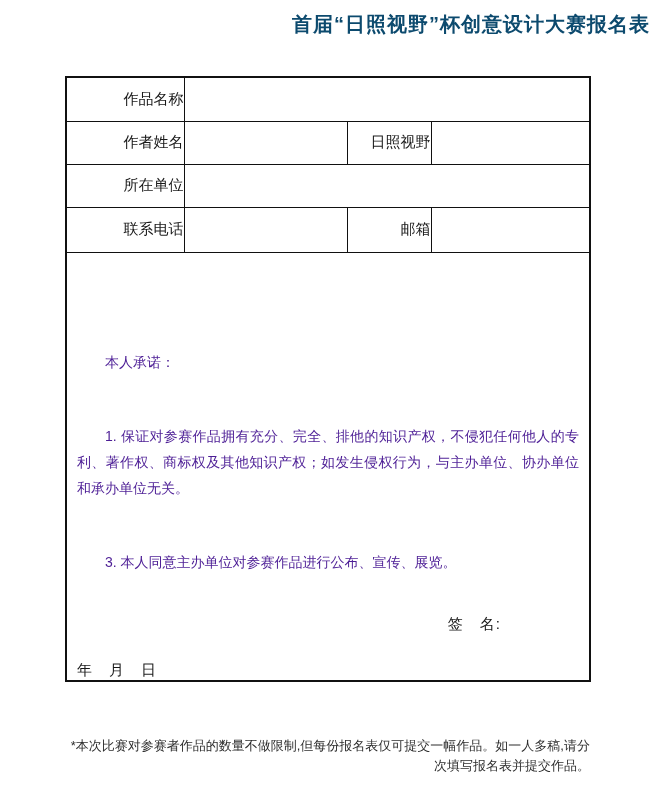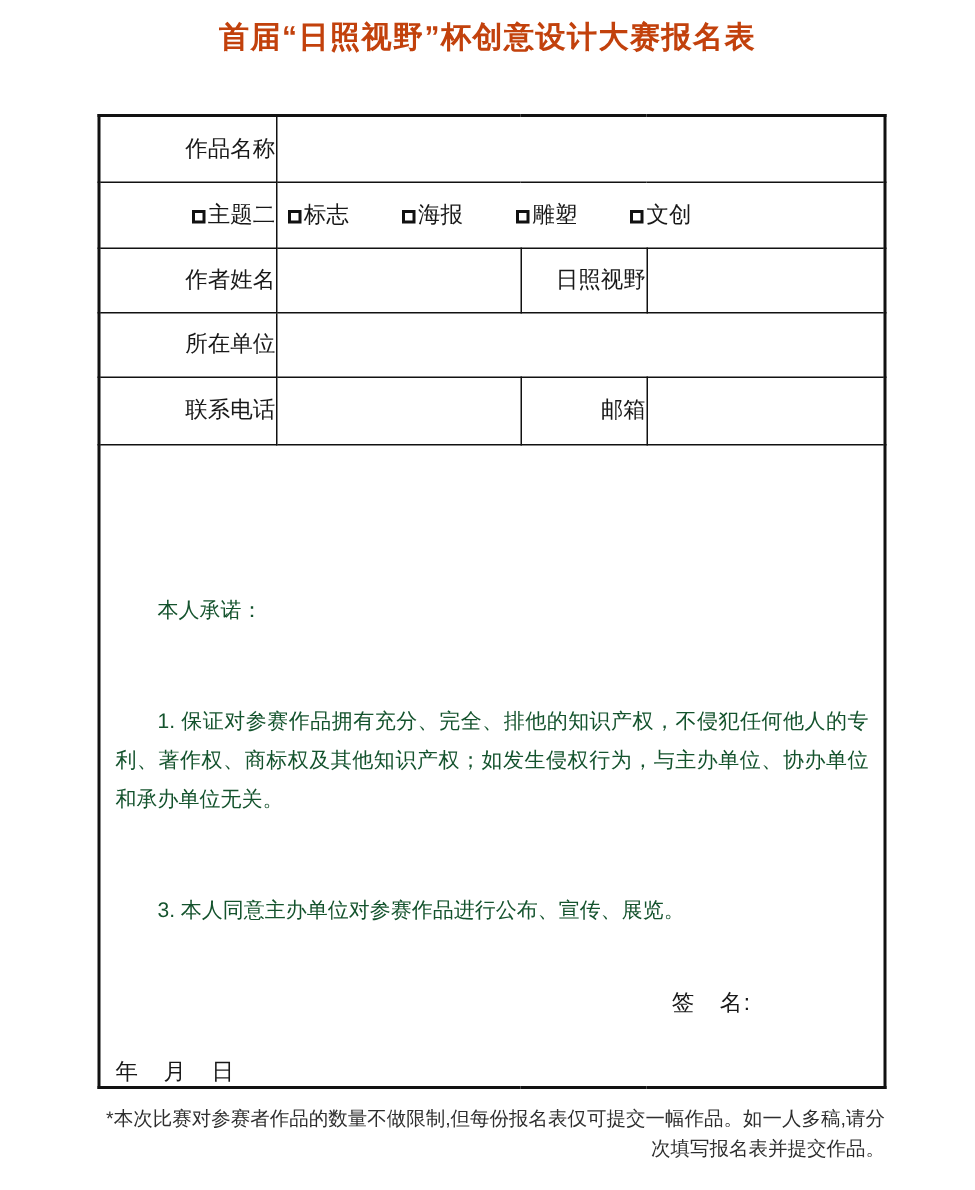--- a/index.html
+++ b/index.html
@@ -7,23 +7,23 @@
   body {
     width: 650px; height: 793px;
     position: relative;
     font-family: "Liberation Sans", "DejaVu Sans", sans-serif;
     color: #161616;
   }
   .page { position: absolute; inset: 0; background: #ffffff; }
 
   .doc-title {
     position: absolute; top: 11px; left: 0; width: 100%;
-    text-align: center;
+    text-align: right;
     font-size: 20px; font-weight: bold; letter-spacing: 1px;
-    color: #c2410c;
+    color: #0c4a6e;
   }
 
   table.form {
     position: absolute; left: 65px; top: 76px;
     width: 524px;
     border-collapse: collapse; table-layout: fixed;
     border: 2px solid #111111;
   }
   table.form td {
     border: 1px solid #111111;
@@ -58,21 +58,21 @@
 
   td.pledge-cell {
     vertical-align: top;
     padding: 48px 10px 0 10px;
   }
   .pledge-par {
     font-size: 14px;
     line-height: 26px;
     text-indent: 2em;
     text-align: justify;
-    color: #14532d;
+    color: #4c1d95;
     margin-top: 48px;
   }
   .sig-line {
     margin-top: 40px;
     text-align: right;
     padding-right: 78px;
     font-size: 15px;
     letter-spacing: 1px;
   }
   .date-line {
@@ -106,31 +106,20 @@
         <col style="width:84px">
         <col style="width:159px">
     </colgroup>
     <tbody>
       <tr class="r1">
         <td class="label">作品名称</td>
         <td class="input-cell" colspan="3"></td>
       </tr>
 
 
-      <tr class="r3">
-        <td class="label">
-          <span class="cb-item"><span class="cb"></span><span>主题二</span></span>
-        </td>
-        <td class="opts" colspan="3">
-          <span class="cb-item"><span class="cb"></span><span>标志</span></span>
-          <span class="cb-item"><span class="cb"></span><span>海报</span></span>
-          <span class="cb-item"><span class="cb"></span><span>雕塑</span></span>
-          <span class="cb-item"><span class="cb"></span><span>文创</span></span>
-        </td>
-      </tr>
 
       <tr class="r4">
         <td class="label">作者姓名</td>
         <td class="input-cell"></td>
         <td class="label">日照视野</td>
         <td class="input-cell"></td>
       </tr>
 
       <tr class="r5">
         <td class="label">所在单位</td>

